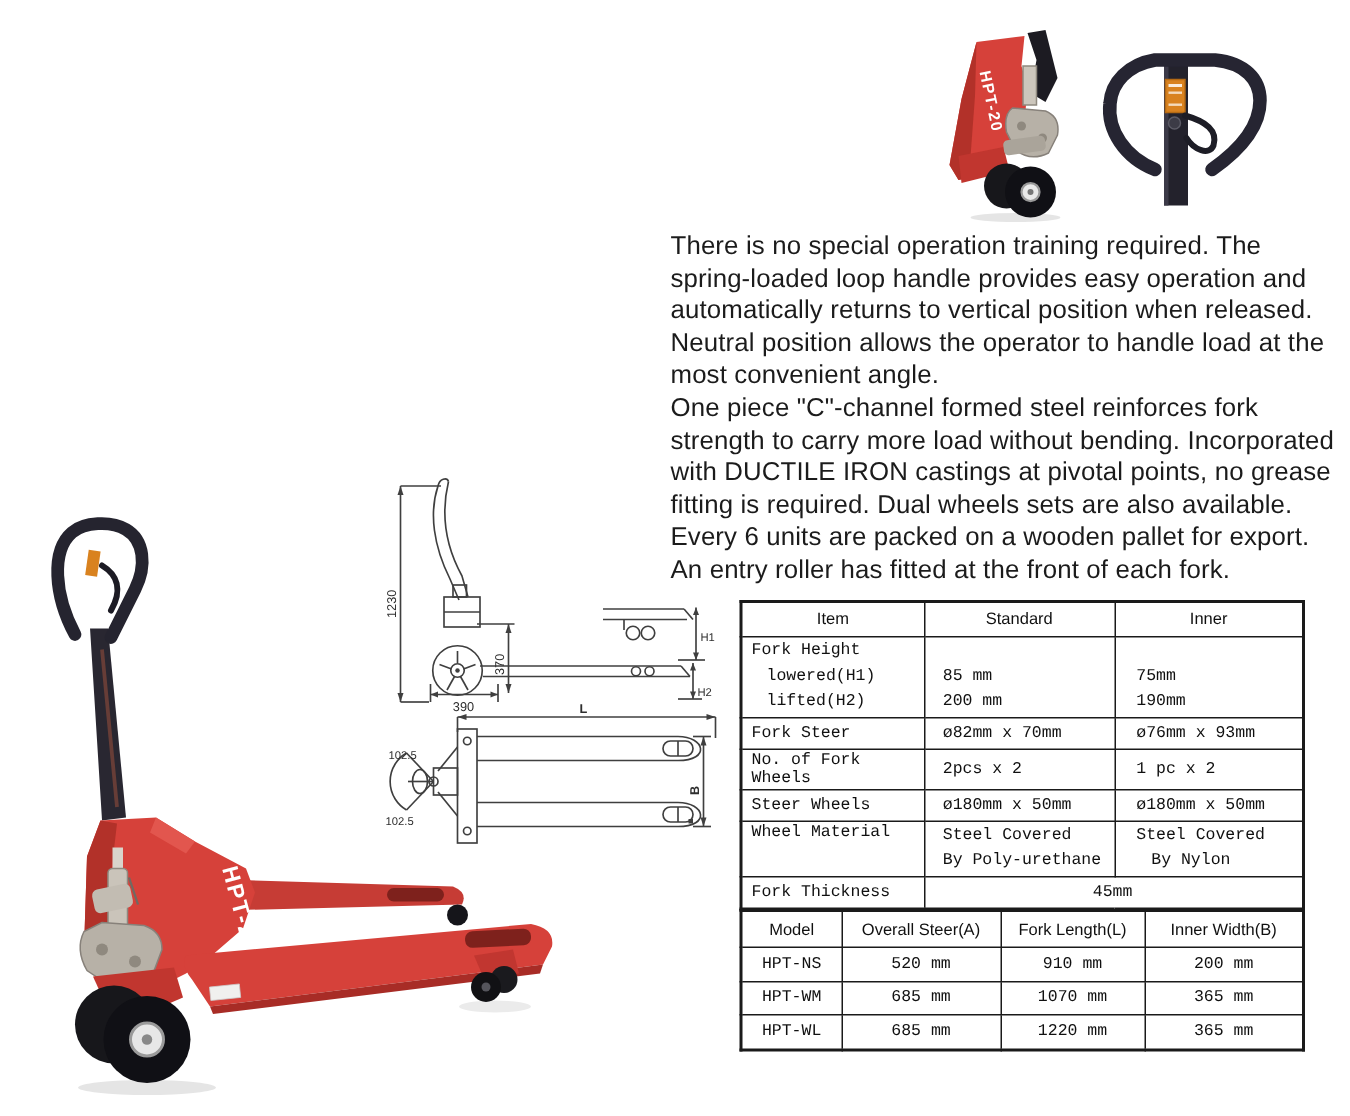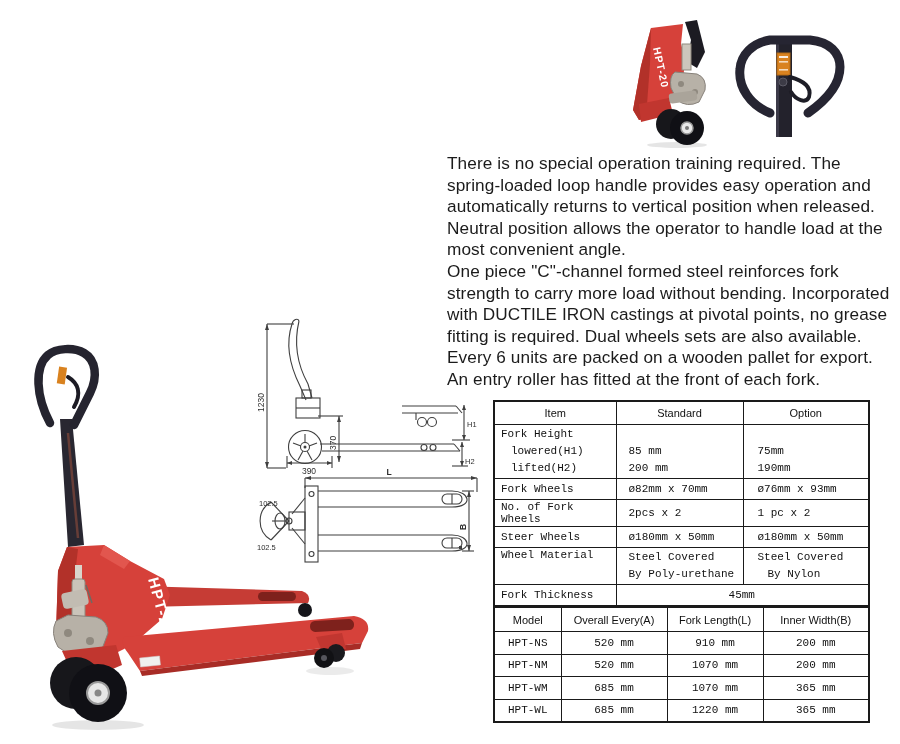--- a/index.html
+++ b/index.html
@@ -243,41 +243,41 @@
 <table class="abs spec">
   <colgroup>
       <col style="width:122px">
       <col style="width:127px">
       <col style="width:126px">
     </colgroup>
   <tbody>
       <tr>
     <th>Item</th>
     <th>Standard</th>
-    <th>Option</th>
+    <th>Inner</th>
   </tr>
   <tr>
     <td class="item stack">
       <div>Fork Height</div>
       <div class="ind">lowered(H1)</div>
       <div class="ind">lifted(H2)</div>
     </td>
     <td class="std stack">
       <div></div>
       <div>85 mm</div>
       <div>200 mm</div>
     </td>
     <td class="opt stack">
       <div></div>
       <div>75mm</div>
       <div>190mm</div>
     </td>
   </tr>
   <tr>
-    <td class="item">Fork Wheels</td>
+    <td class="item">Fork Steer</td>
     <td class="std">ø82mm x 70mm</td>
     <td class="opt">ø76mm x 93mm</td>
   </tr>
   <tr>
     <td class="item">No. of Fork Wheels</td>
     <td class="std">2pcs x 2</td>
     <td class="opt">1 pc x 2</td>
   </tr>
   <tr>
     <td class="item">Steer Wheels</td>
@@ -305,37 +305,31 @@
 <table class="abs models">
   <colgroup>
       <col style="width:67px">
       <col style="width:106px">
       <col style="width:96px">
       <col style="width:106px">
     </colgroup>
   <tbody>
       <tr>
     <th>Model</th>
-    <th>Overall Every(A)</th>
+    <th>Overall Steer(A)</th>
     <th>Fork Length(L)</th>
     <th>Inner Width(B)</th>
   </tr>
   <tr>
     <td>HPT-NS</td>
     <td>520 mm</td>
     <td>910 mm</td>
     <td>200 mm</td>
   </tr>
   <tr>
-    <td>HPT-NM</td>
-    <td>520 mm</td>
-    <td>1070 mm</td>
-    <td>200 mm</td>
-  </tr>
-  <tr>
     <td>HPT-WM</td>
     <td>685 mm</td>
     <td>1070 mm</td>
     <td>365 mm</td>
   </tr>
   <tr>
     <td>HPT-WL</td>
     <td>685 mm</td>
     <td>1220 mm</td>
     <td>365 mm</td>

